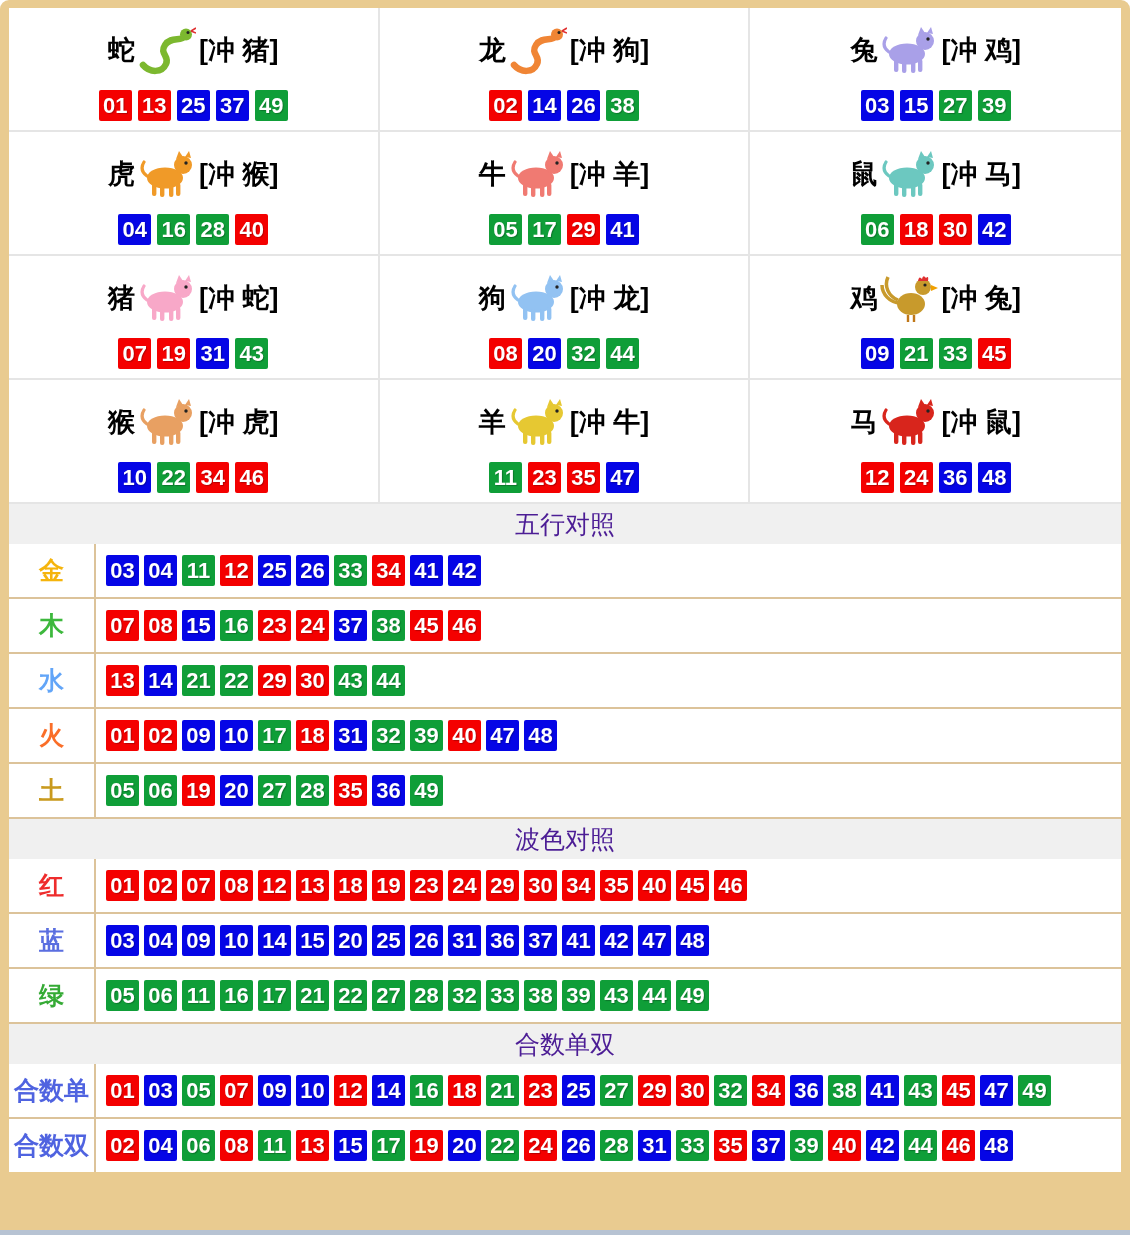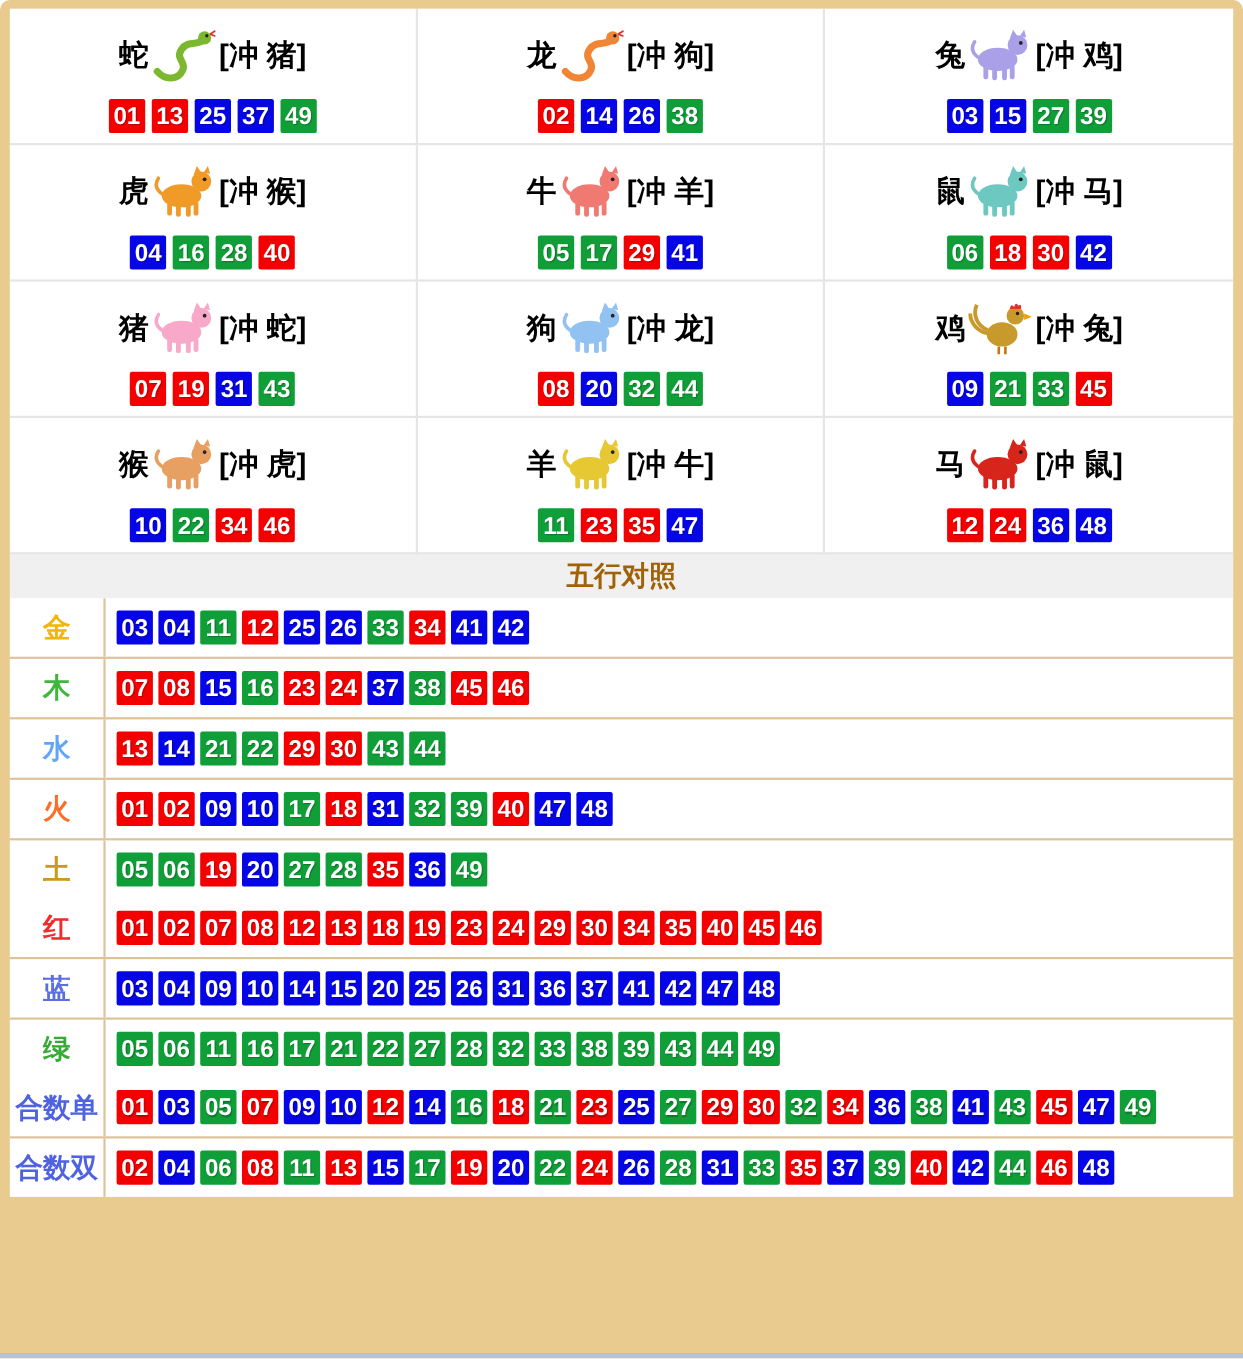--- a/index.html
+++ b/index.html
@@ -29,21 +29,21 @@
   .zodiac-head { display:flex; align-items:center; font-size:27px; font-weight:bold; color:#000; height:64px; }
   .animal-icon { margin:0 3px; display:inline-flex; align-items:center; }
   .ball-row { display:flex; gap:6px; margin-top:8px; }
   .ball {
     display:inline-block; width:33px; height:31px; line-height:31px;
     text-align:center; color:#fff; font-weight:bold; font-size:22px;
     border-radius:2px; text-shadow:1px 1px 1px rgba(0,0,0,0.25);
   }
   
   .section-header {
-    background:#f0f0f0; text-align:center; font-size:25px; font-weight:bold; color:#a16207;
+    background:#f0f0f0; text-align:center; font-size:25px; font-weight:normal; color:#4c1d95;
     height:40px; line-height:40px; border-top:2px solid #dcc39a;
   }
   .section:first-child .section-header { border-top:none; }
   .data-row { display:flex; align-items:center; height:53px; border-top:2px solid #dcc39a; background:#fff; }
   .data-row:first-child { border-top:none; }
   .section-rows .data-row:first-of-type { border-top:none; }
   .row-label {
     width:85px; flex:0 0 85px; text-align:center;
     font-size:25px; font-weight:bold;
     align-self:stretch; display:flex; align-items:center; justify-content:center;
@@ -448,20 +448,21 @@
                 <span class="ball" style="background: rgb(15, 158, 56);">28</span>
                 <span class="ball" style="background: rgb(244, 0, 0);">35</span>
                 <span class="ball" style="background: rgb(5, 5, 230);">36</span>
                 <span class="ball" style="background: rgb(15, 158, 56);">49</span>
               </div>
   </div>
 </div>
   </div>
 
   <div class="section">
+    <div class="section-header">波色对照</div>
     <div class="section-rows">
   <div class="data-row">
     <div class="row-label" style="color: rgb(238, 44, 44);">红</div>
     <div class="row-balls">
                 <span class="ball" style="background: rgb(244, 0, 0);">01</span>
                 <span class="ball" style="background: rgb(244, 0, 0);">02</span>
                 <span class="ball" style="background: rgb(244, 0, 0);">07</span>
                 <span class="ball" style="background: rgb(244, 0, 0);">08</span>
                 <span class="ball" style="background: rgb(244, 0, 0);">12</span>
                 <span class="ball" style="background: rgb(244, 0, 0);">13</span>
@@ -519,20 +520,21 @@
                 <span class="ball" style="background: rgb(15, 158, 56);">39</span>
                 <span class="ball" style="background: rgb(15, 158, 56);">43</span>
                 <span class="ball" style="background: rgb(15, 158, 56);">44</span>
                 <span class="ball" style="background: rgb(15, 158, 56);">49</span>
               </div>
   </div>
 </div>
   </div>
 
   <div class="section">
+    <div class="section-header">合数单双</div>
     <div class="section-rows">
   <div class="data-row">
     <div class="row-label" style="color: rgb(79, 99, 224);">合数单</div>
     <div class="row-balls">
                 <span class="ball" style="background: rgb(244, 0, 0);">01</span>
                 <span class="ball" style="background: rgb(5, 5, 230);">03</span>
                 <span class="ball" style="background: rgb(15, 158, 56);">05</span>
                 <span class="ball" style="background: rgb(244, 0, 0);">07</span>
                 <span class="ball" style="background: rgb(5, 5, 230);">09</span>
                 <span class="ball" style="background: rgb(5, 5, 230);">10</span>

